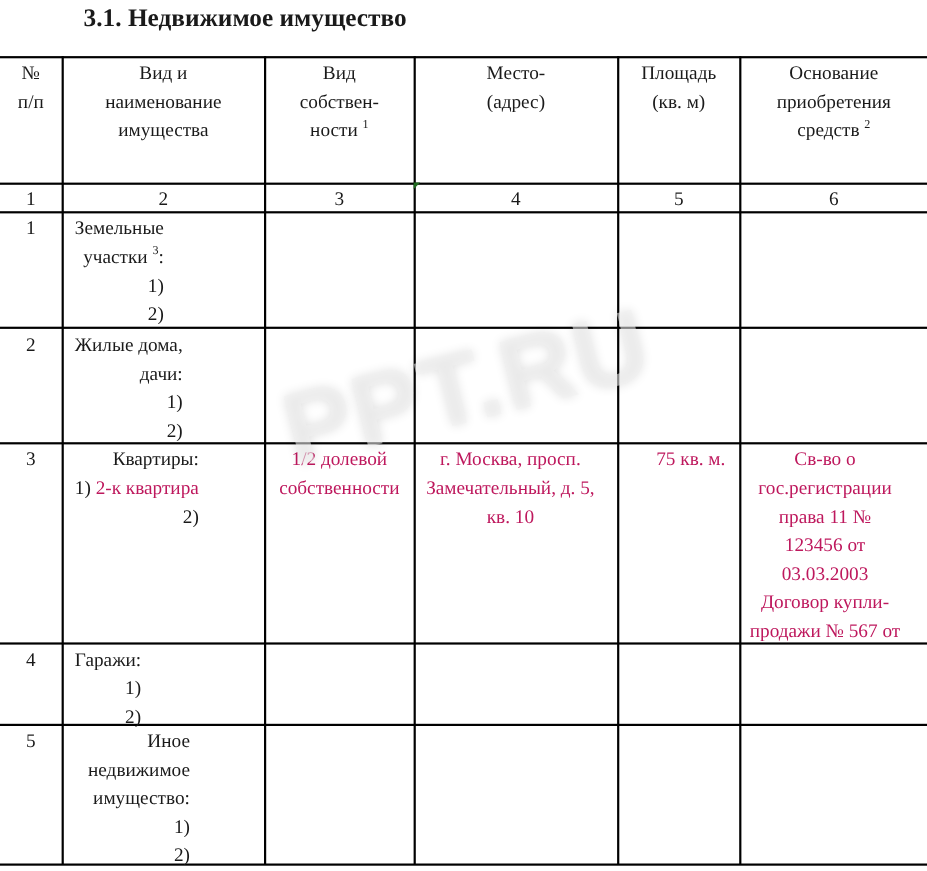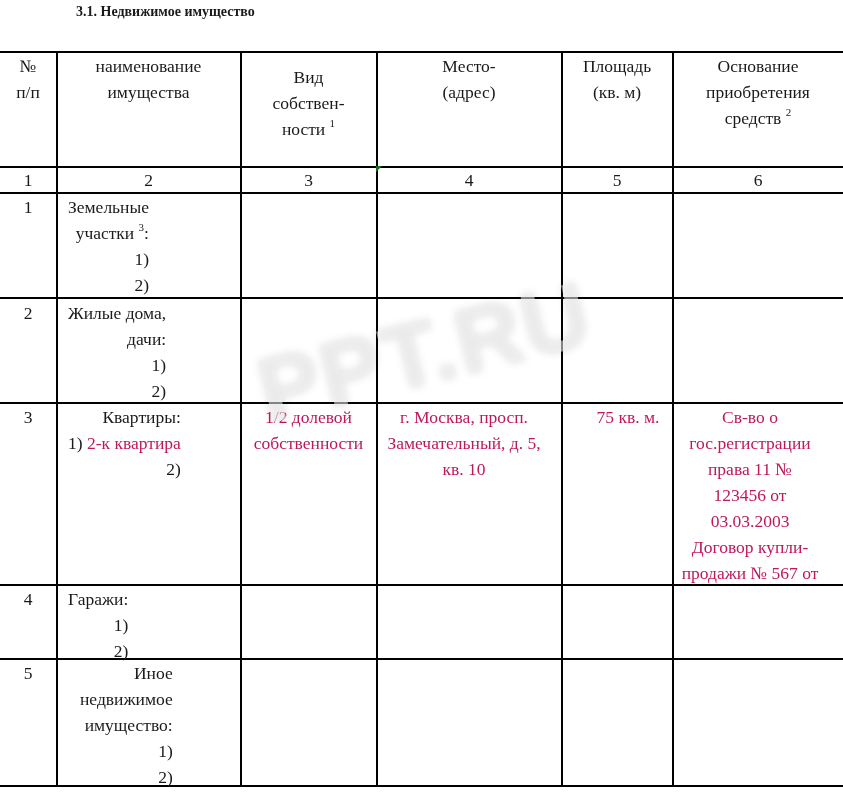--- a/index.html
+++ b/index.html
@@ -1,18 +1,18 @@
 <!DOCTYPE html>
 <html><head>
 <meta charset="utf-8">
 <style>
   html, body { margin:0; padding:0; background:#ffffff; }
   body { width:843px; height:792px; position:relative; overflow:hidden;
          font-family:"Liberation Serif", serif; color:#1a1a1a; }
-  .title { position:absolute; left:76px; top:4px; font-size:14px; font-weight:bold; }
+  .title { position:absolute; left:76px; top:4px; font-size:23px; font-weight:bold; }
   .hline { position:absolute; left:0; width:843px; height:1.5px; background:#000; }
   .vline { position:absolute; width:1.5px; background:#000; }
   .cell { position:absolute; font-size:17.5px; line-height:26px;text-align:right; }
   .c { text-align:center; }
   .red { color:#be185d; }
   sup { font-size:11px; vertical-align:8px; line-height:0; }
   .mark { position:absolute; left:376px; top:166px; width:0; height:0;
           border-top:6px solid #1f6a1f; border-right:6px solid transparent; }
   .wm { position:absolute; left:255px; top:300px; font-family:"Liberation Sans", sans-serif;
         font-weight:bold; font-size:92px; color:rgba(240,240,240,0.55);
@@ -39,24 +39,25 @@
 <div class="vline" style="left:561px;top:51px;height:735px"></div>
 <div class="vline" style="left:672px;top:51px;height:735px"></div>
 
 <div class="mark"></div>
 
 <div class="cell c" style="left:0;width:56px;top:53px">
   <div>№</div>
   <div>п/п</div>
 </div>
 <div class="cell c" style="left:57px;width:183px;top:53px">
+  <div>Вид и</div>
   <div>наименование</div>
   <div>имущества</div>
 </div>
-<div class="cell c" style="left:241px;width:135px;top:64px">
+<div class="cell c" style="left:241px;width:135px;top:53px">
   <div>Вид</div>
   <div>собствен-</div>
   <div><span>ности</span> <sup>1</sup></div>
 </div>
 <div class="cell c" style="left:377px;width:184px;top:53px">
   <div>Место-</div>
   <div>(адрес)</div>
 </div>
 <div class="cell c" style="left:562px;width:110px;top:53px">
   <div>Площадь</div>

